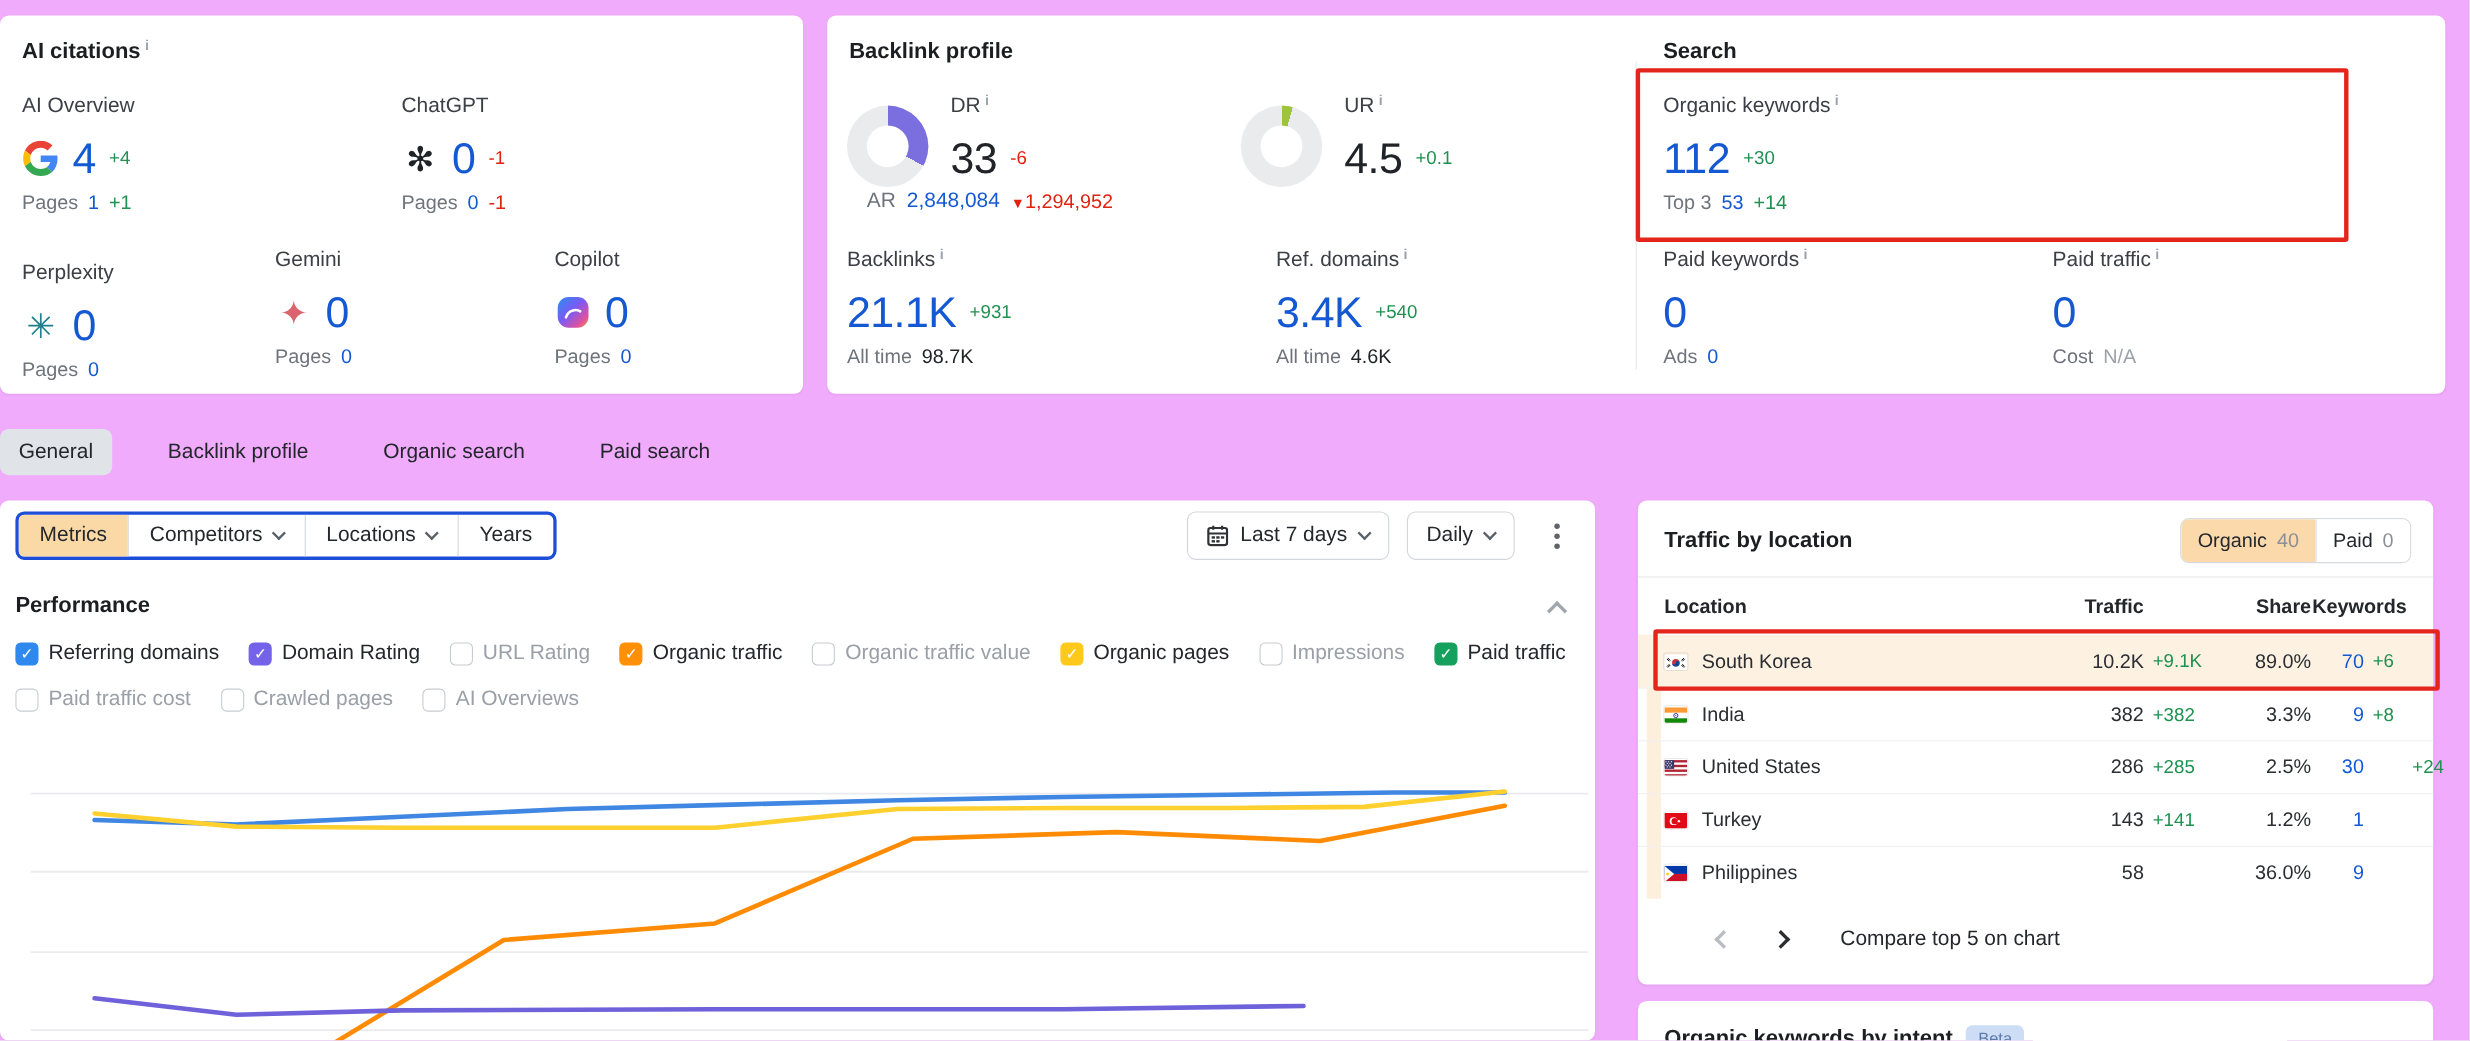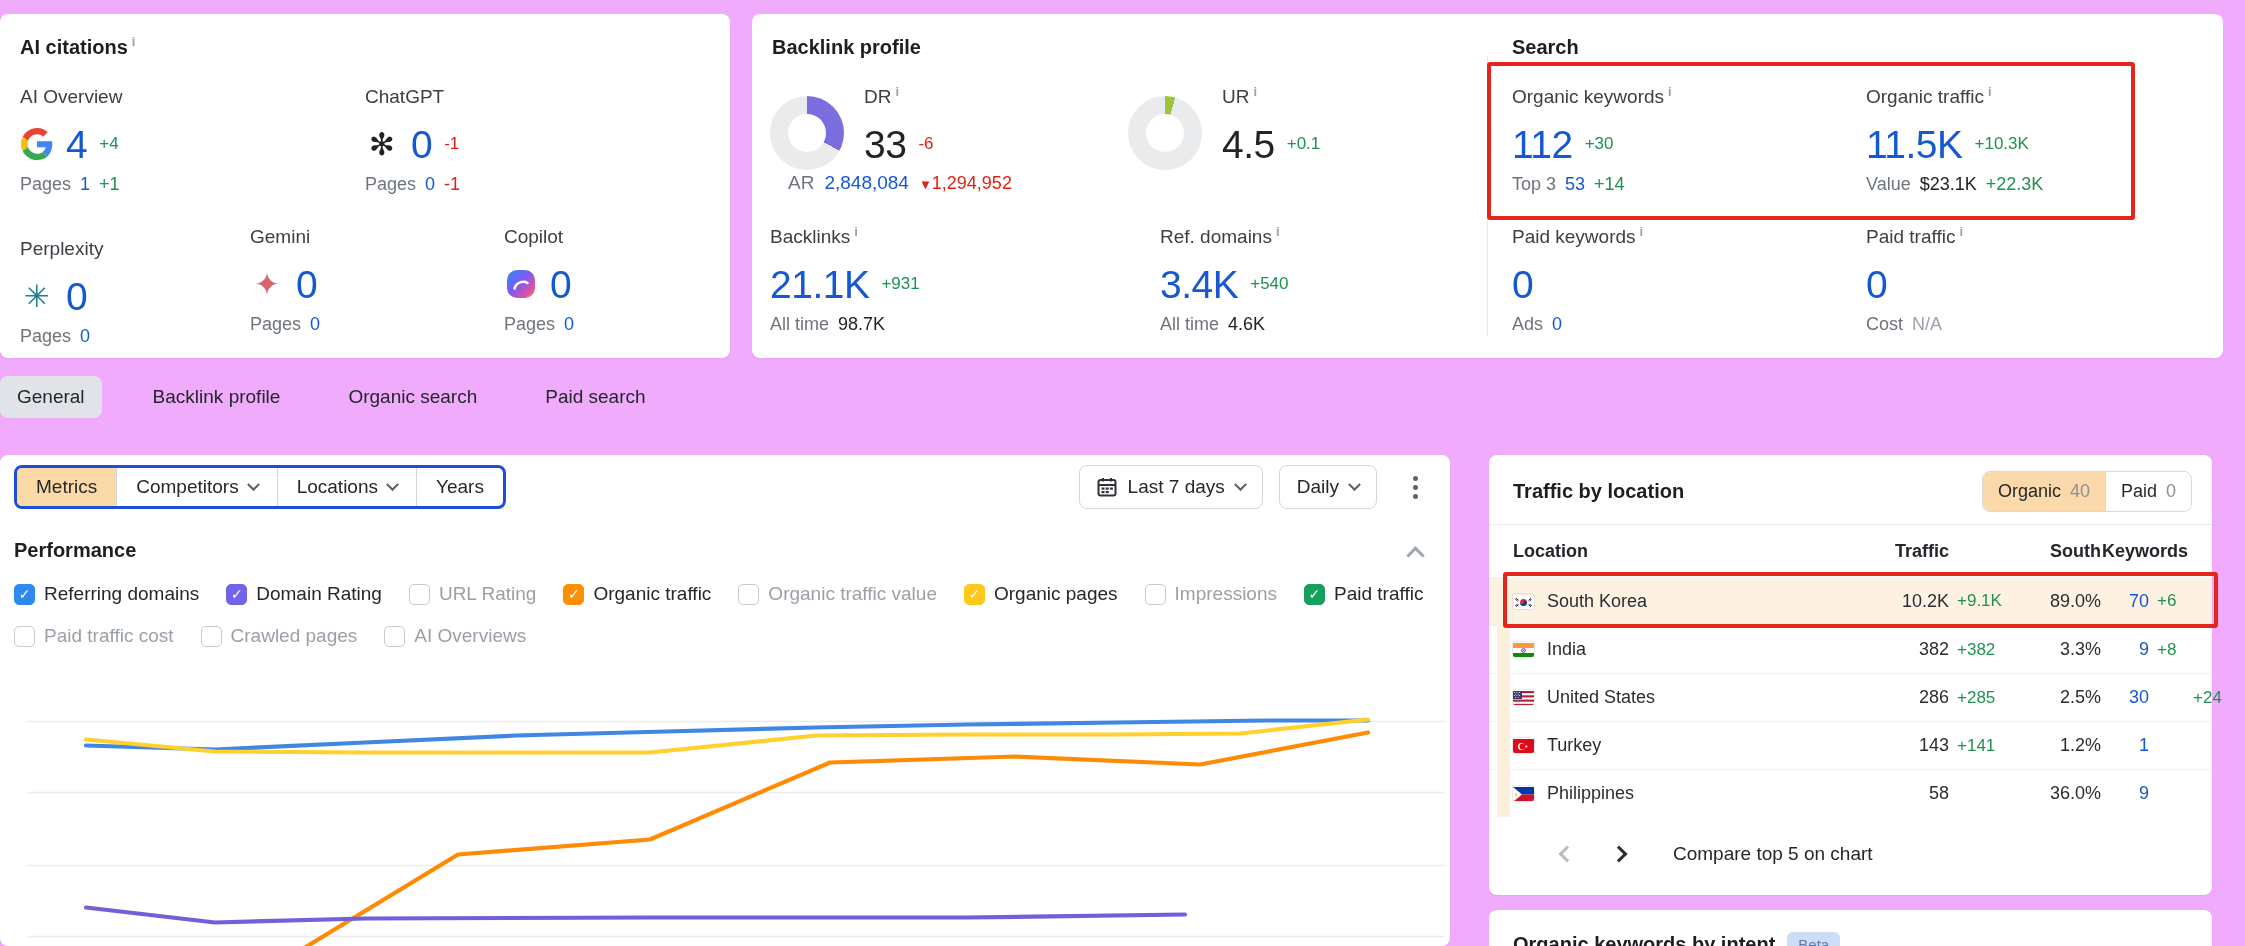--- a/index.html
+++ b/index.html
@@ -25,21 +25,21 @@
   
   .donut { position:absolute; width:74px; height:74px; border-radius:50%; background:#e9ebed; }
   .donut::after { content:""; position:absolute; inset:18px; background:#fff; border-radius:50%; }
   
   .ai-ico { width:34px; display:flex; justify-content:center; }
   .glyph-ico { font-size:31px; line-height:1; }
   
   .vdiv { position:absolute; width:1px; background:#e7e9ec; }
   .redbox { position:absolute; border:4px solid #e3251b; border-radius:3px; z-index:6; pointer-events:none; }
   
-  .tabs { position:absolute; top:374px; left:0; height:46px; display:flex; align-items:center; gap:34px; }
+  .tabs { position:absolute; top:388px; left:0; height:46px; display:flex; align-items:center; gap:34px; }
   .tab { font-size:19px; color:#23262b; padding:10px 17px; border-radius:8px; cursor:pointer; white-space:nowrap; }
   .tab.active { background:#e0e3e7; }
   
   .toolbar { position:absolute; top:10px; left:14px; right:24px; height:44px; display:flex; align-items:center; }
   .seg { display:flex; border:3px solid #1d4ed8; border-radius:8px; background:#fff; overflow:hidden; height:44px; }
   .seg-item { display:flex; align-items:center; gap:10px; padding:0 19px; font-size:19px; color:#24272c; border-left:1px solid #d3d6db; cursor:pointer; white-space:nowrap; }
   .seg-item:first-child { border-left:none; }
   .seg-item.active { background:#fbd9a6; }
   .caret { width:9px; height:9px; border-right:2px solid #596069; border-bottom:2px solid #596069; transform:rotate(45deg) translate(-2px,-2px); }
   .btn { height:44px; border:1px solid #d3d6db; border-radius:8px; background:#fff; display:flex; align-items:center; gap:11px; padding:0 17px; font-size:19px; cursor:pointer; white-space:nowrap; }
@@ -233,32 +233,20 @@
           <span class="bigval blue">112</span>
           <span class="delta green">+30</span>
         </div>
         <div class="subrow">
           <span class="gray">Top 3</span>
           <span class="val">53</span>
           <span class="green">+14</span>
         </div>
       </div>
 
-      <div class="metric" style="left:378px;top:72px;">
-        <div class="mlabel"><span>Organic traffic</span><span class="info">i</span></div>
-        <div class="vrow">
-          <span class="bigval blue">11.5K</span>
-          <span class="delta green">+10.3K</span>
-        </div>
-        <div class="subrow">
-          <span class="gray">Value</span>
-          <span class="dark">$23.1K</span>
-          <span class="green">+22.3K</span>
-        </div>
-      </div>
 
       <div class="metric" style="left:24px;top:212px;">
         <div class="mlabel"><span>Paid keywords</span><span class="info">i</span></div>
         <div class="vrow">
           <span class="bigval blue">0</span>
         </div>
         <div class="subrow">
           <span class="gray">Ads</span>
           <span class="val">0</span>
         </div>
@@ -410,21 +398,21 @@
             <span class="tcount">0</span>
           </div>
       </div>
     </div>
     <div class="divider-h" style="top:69px;"></div>
 
     <div class="thead tgrid">
       <div>Location</div>
       <div class="r">Traffic</div>
       <div></div>
-      <div class="r">South</div>
+      <div class="r">Share</div>
       <div class="r" style="grid-column:5/7;">Keywords</div>
     </div>
 
     <div class="strip"></div>
 
     <div class="rows-wrap">
 
       <div class="trow tgrid hl">
         <div class="loc">
             <span class="flag"><svg width="21" height="15" viewBox="0 0 21 15">

